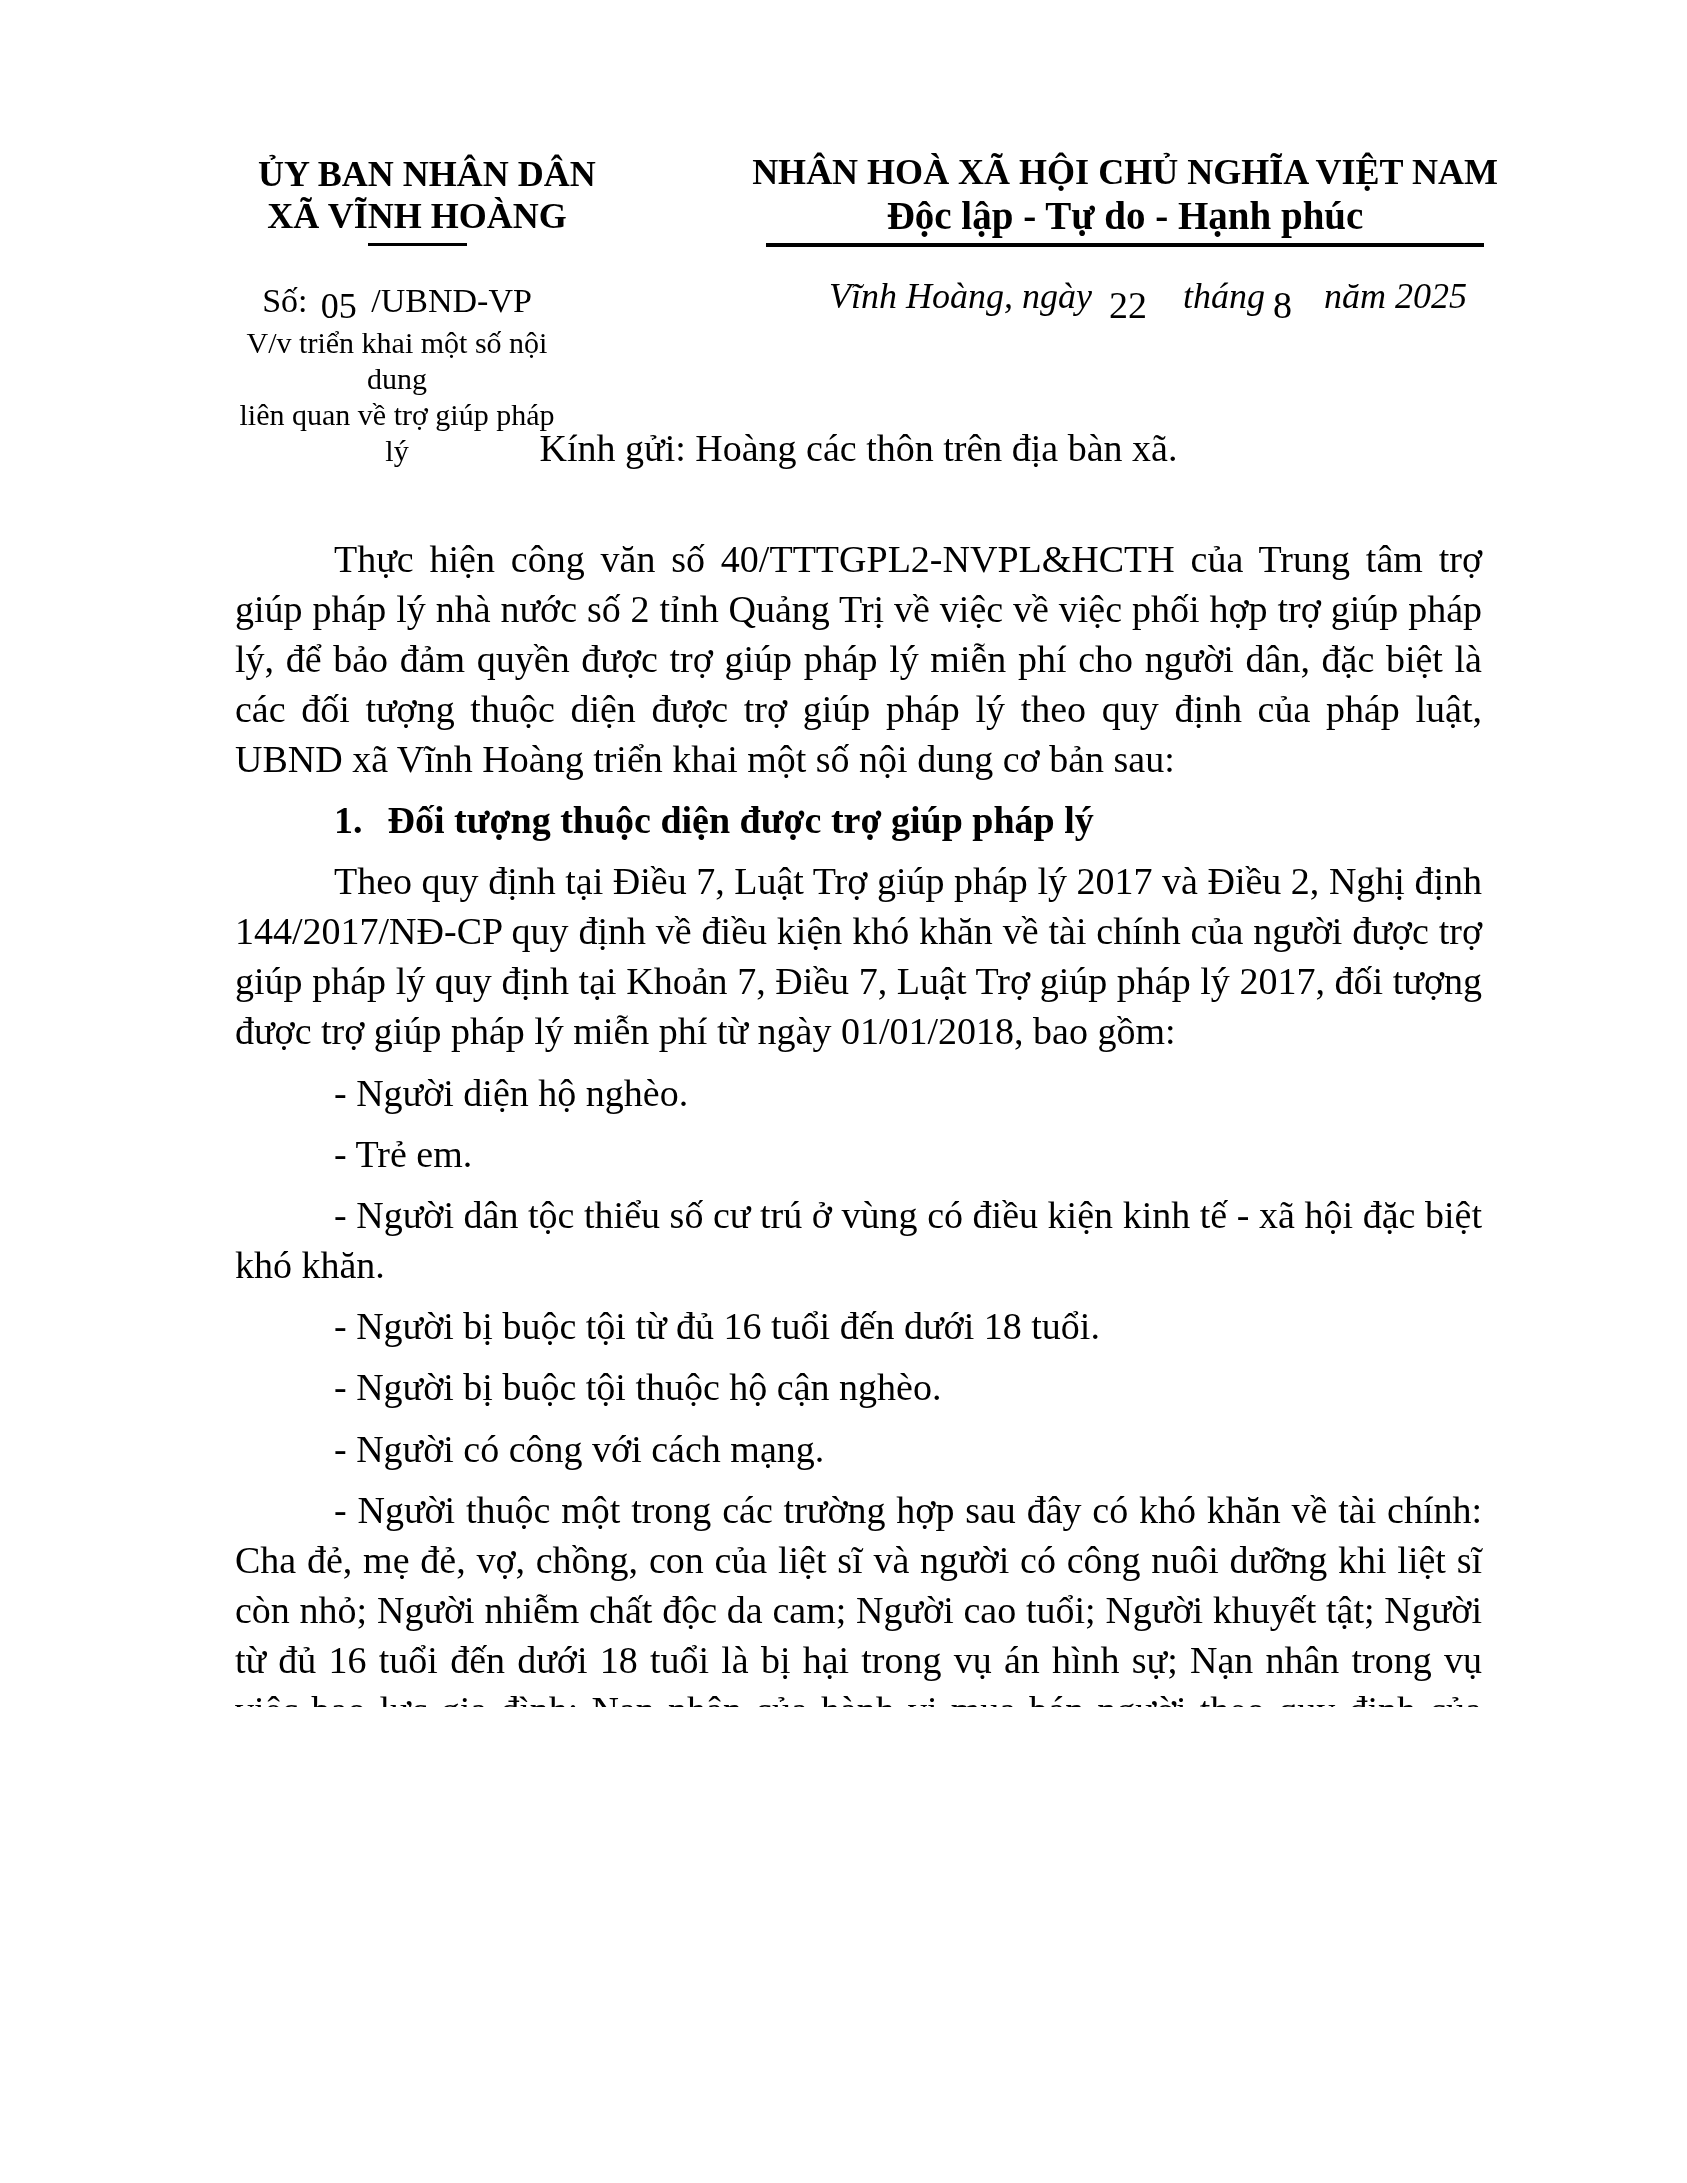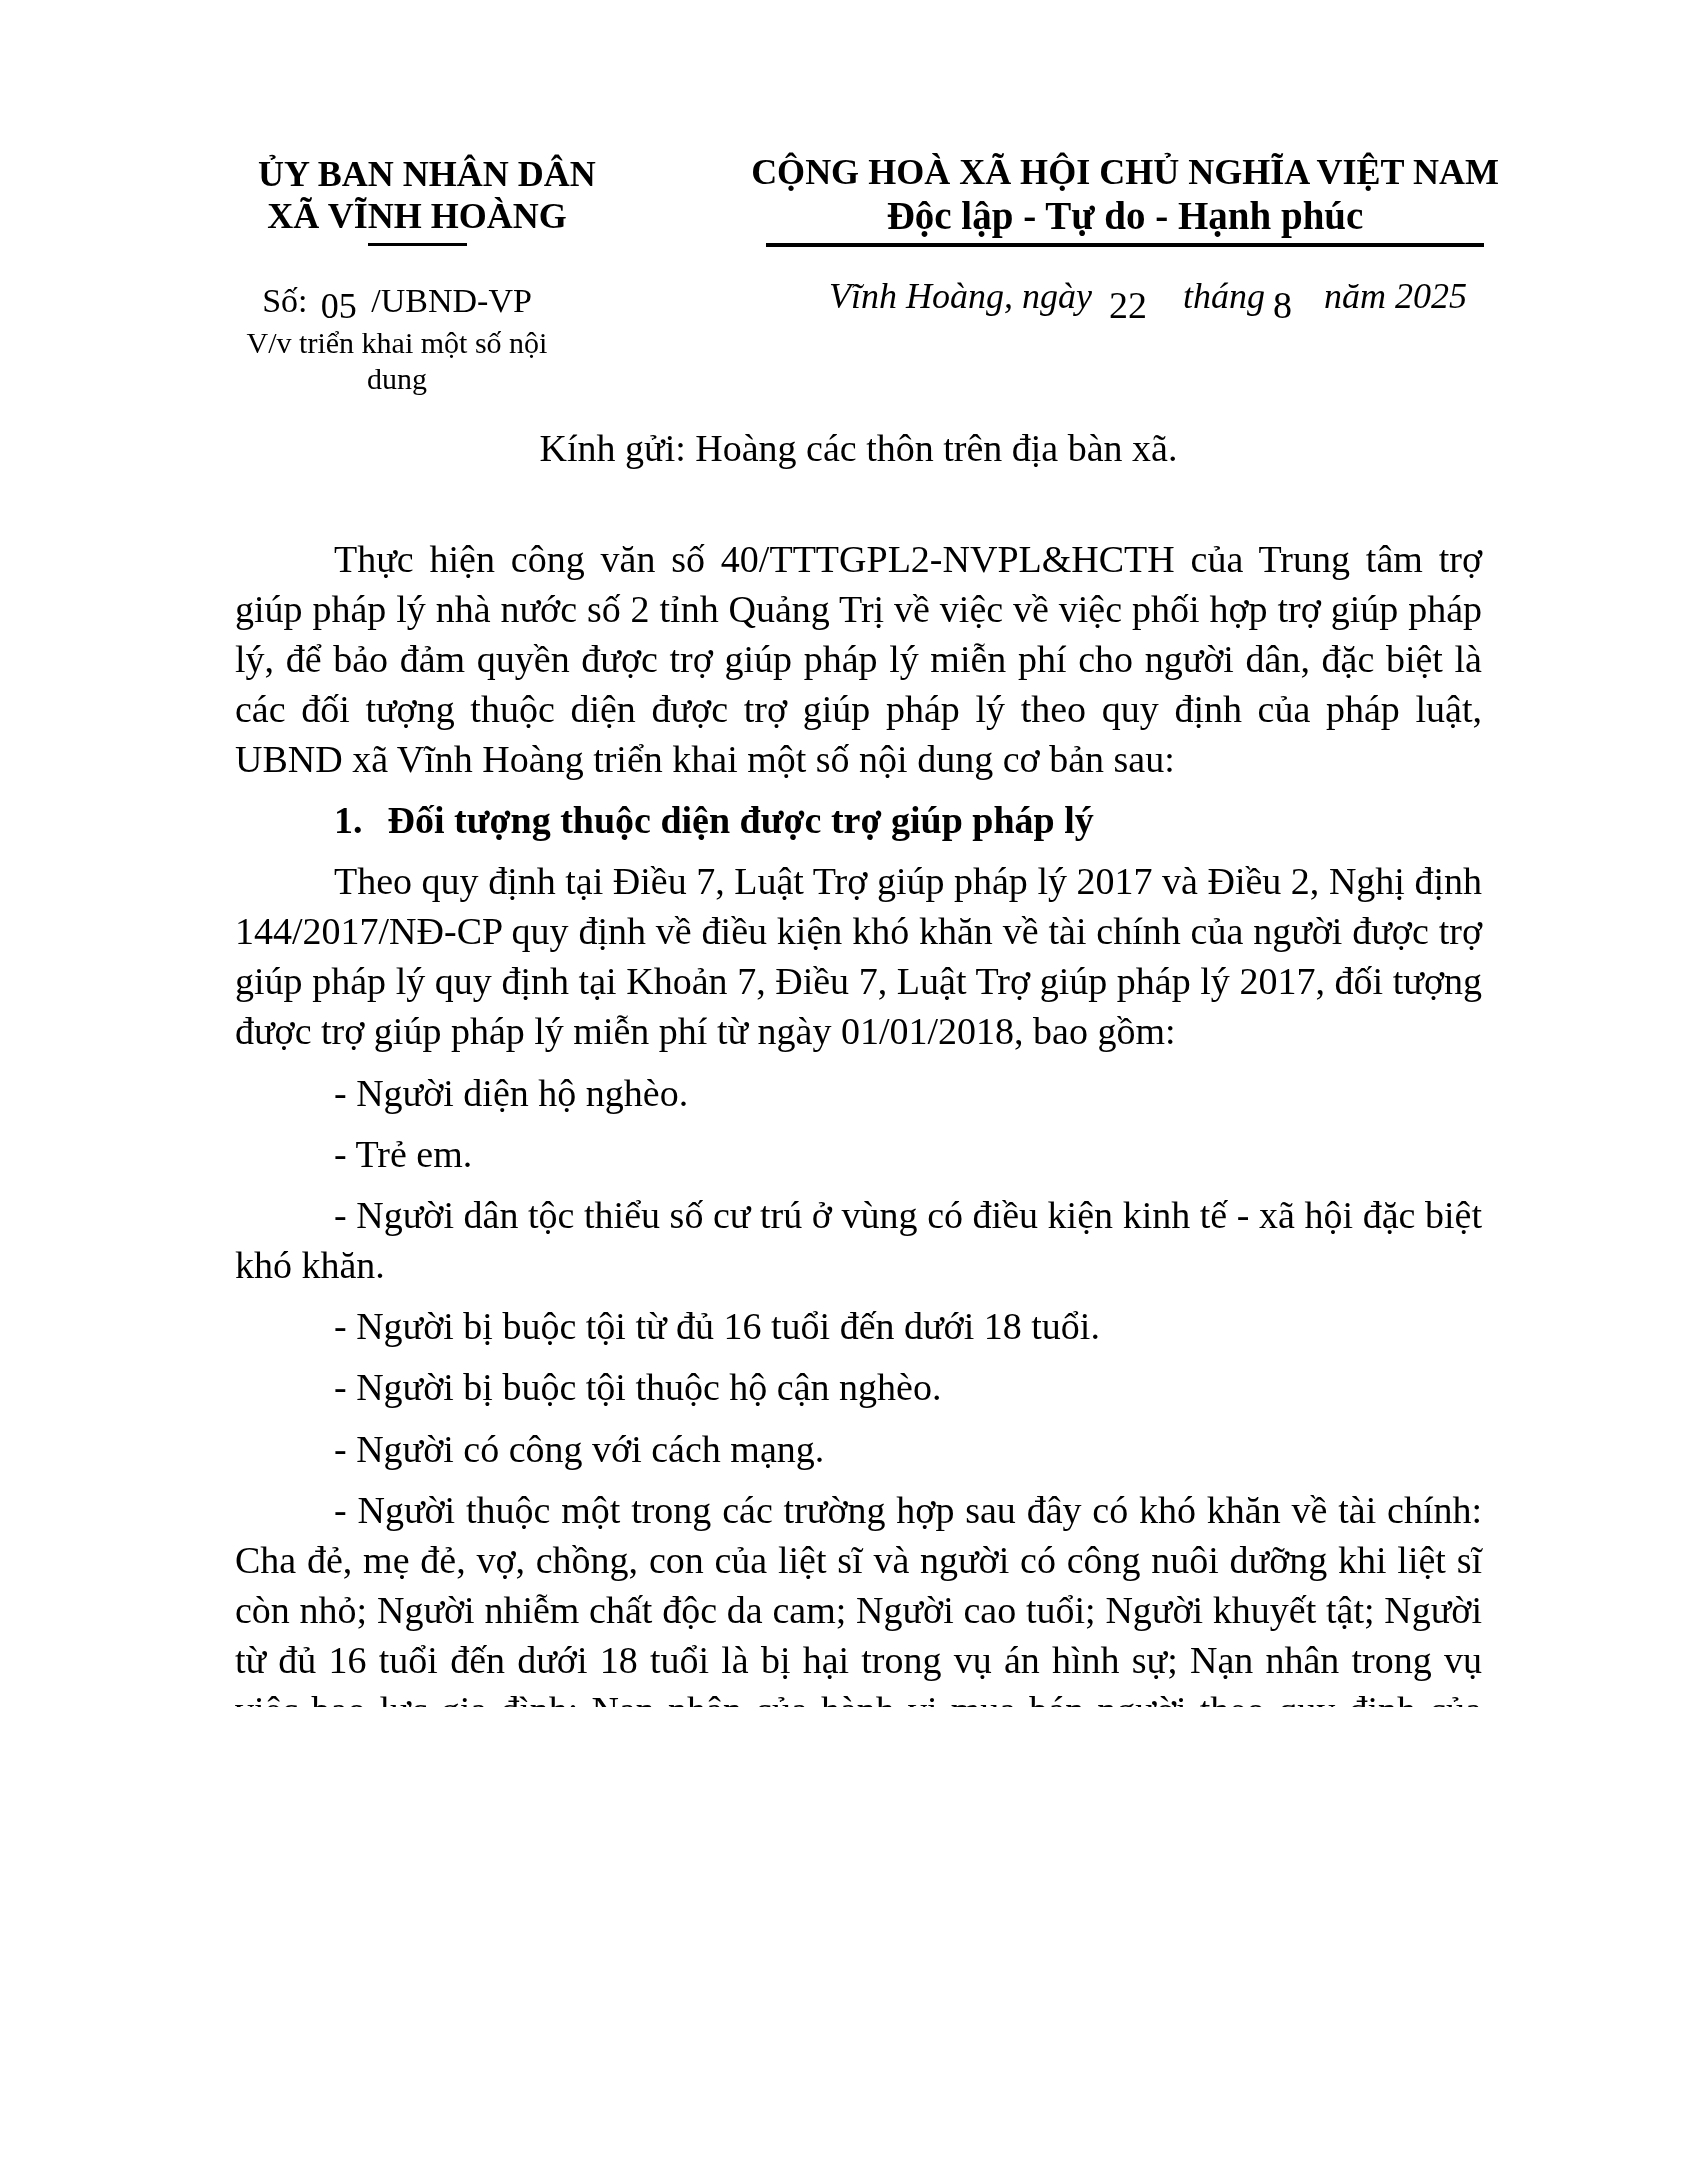--- a/index.html
+++ b/index.html
@@ -113,26 +113,27 @@
 <div class="page">
 
   <div class="header-left">
     <div class="org-line">ỦY BAN NHÂN DÂN</div>
     <div class="org-line">XÃ VĨNH HOÀNG</div>
     <div class="rule-left"></div>
     <div class="left-lower">
       <div class="doc-number"><span>Số:</span><span class="fillnum">05</span><span>/UBND-VP</span></div>
       <div class="subject">
         <div>V/v triển khai một số nội dung</div>
+        <div>liên quan về trợ giúp pháp lý</div>
       </div>
     </div>
   </div>
 
   <div class="header-right">
-    <div class="national-1">CỘNG HOÀ XÃ HỘI CHỦ NGHĨA VIỆT NAM</div>
+    <div class="national-1">NHÂN HOÀ XÃ HỘI CHỦ NGHĨA VIỆT NAM</div>
     <div class="national-2">Độc lập - Tự do - Hạnh phúc</div>
     <div class="rule-right"></div>
     <div class="dateline"><span>Vĩnh Hoàng, ngày</span><span class="fillnum fill-day">22</span><span>tháng</span><span class="fillnum fill-month">8</span><span>năm 2025</span></div>
   </div>
 
   <div class="doc-body">
     <p class="salutation">Kính gửi: Hoàng các thôn trên địa bàn xã.</p>
 
     <p>Thực hiện công văn số 40/TTTGPL2-NVPL&amp;HCTH của Trung tâm trợ giúp pháp lý nhà nước số 2 tỉnh Quảng Trị về việc về việc phối hợp trợ giúp pháp lý, để bảo đảm quyền được trợ giúp pháp lý miễn phí cho người dân, đặc biệt là các đối tượng thuộc diện được trợ giúp pháp lý theo quy định của pháp luật, UBND xã Vĩnh Hoàng triển khai một số nội dung cơ bản sau:</p>
 

